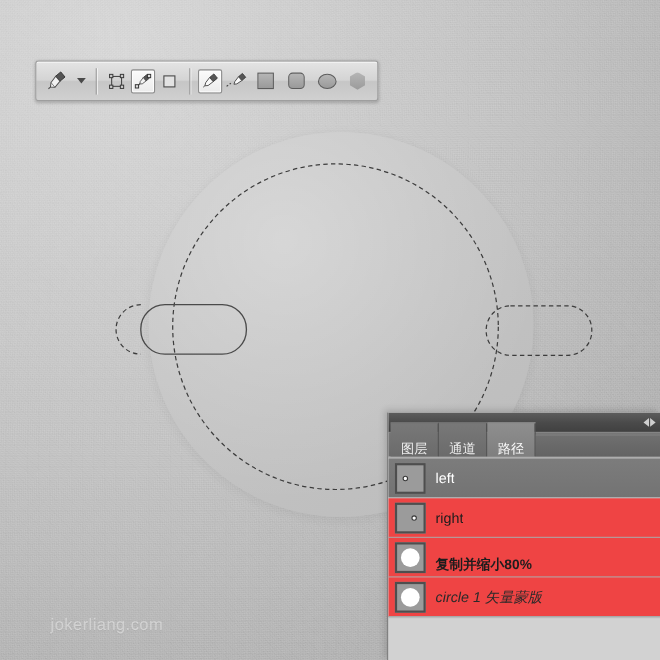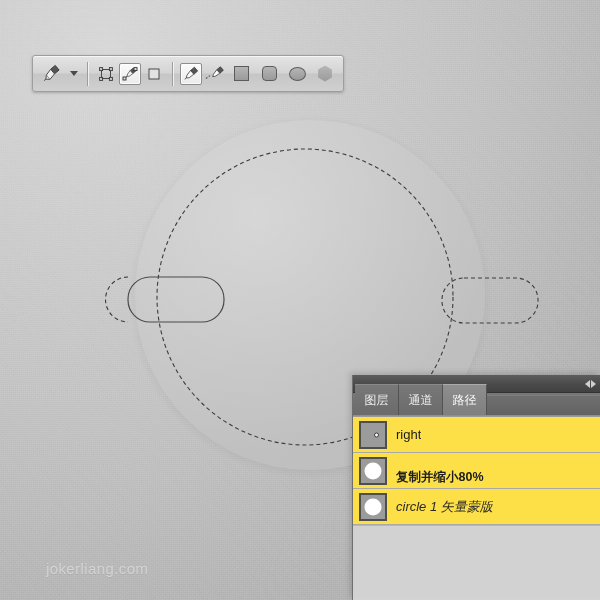--- a/index.html
+++ b/index.html
@@ -212,21 +212,21 @@
     align-items: flex-end;
     background: linear-gradient(180deg, #777 0%, #6a6a6a 100%);
     padding-left: 2px;
     border-bottom: 1px solid #8f8f8f;
   }
   .tab {
     height: 20px;
     min-width: 44px;
     padding: 15px 7px;
     display: flex;
-    align-items: center;
+    align-items: flex-start;
     justify-content: center;
     font-size: 12px;
     color: #ededed;
     background: linear-gradient(180deg, #787878 0%, #6b6b6b 100%);
     border-right: 1px solid #525252;
     border-top: 1px solid #8a8a8a;
     box-sizing: border-box;
     white-space: nowrap;
   }
   .tab.active {
@@ -250,21 +250,21 @@
     height: 36px;
     display: flex;
     align-items: center;
     border-bottom: 1px solid #a9a9a9;
     box-sizing: border-box;
     padding-left: 6px;
   }
   .path-row.selected {
     background: linear-gradient(180deg, #7c7c7c 0%, #737373 100%);
   }
-  .path-row.plain { background: #fde047; }
+  .path-row.plain { background: #ef4444; }
   .thumb {
     width: 28px;
     height: 28px;
     flex: 0 0 28px;
     background: #9b9b9b;
     border: 2px solid #4e4e4e;
     box-sizing: border-box;
     position: relative;
     margin-right: 9px;
   }
@@ -434,20 +434,26 @@
         <span>通道</span>
       </div>
       <div class="tab active">
         <span>路径</span>
       </div>
       <div class="tab-filler"></div>
     </div>
 
     <div class="path-list">
 
+      <div class="path-row selected">
+        <div class="thumb left">
+          <span class="dot-sm"></span>
+        </div>
+        <div class="path-name">left</div>
+      </div>
 
       <div class="path-row plain">
         <div class="thumb right">
           <span class="dot-sm"></span>
         </div>
         <div class="path-name">right</div>
       </div>
 
       <div class="path-row plain">
         <div class="thumb">

